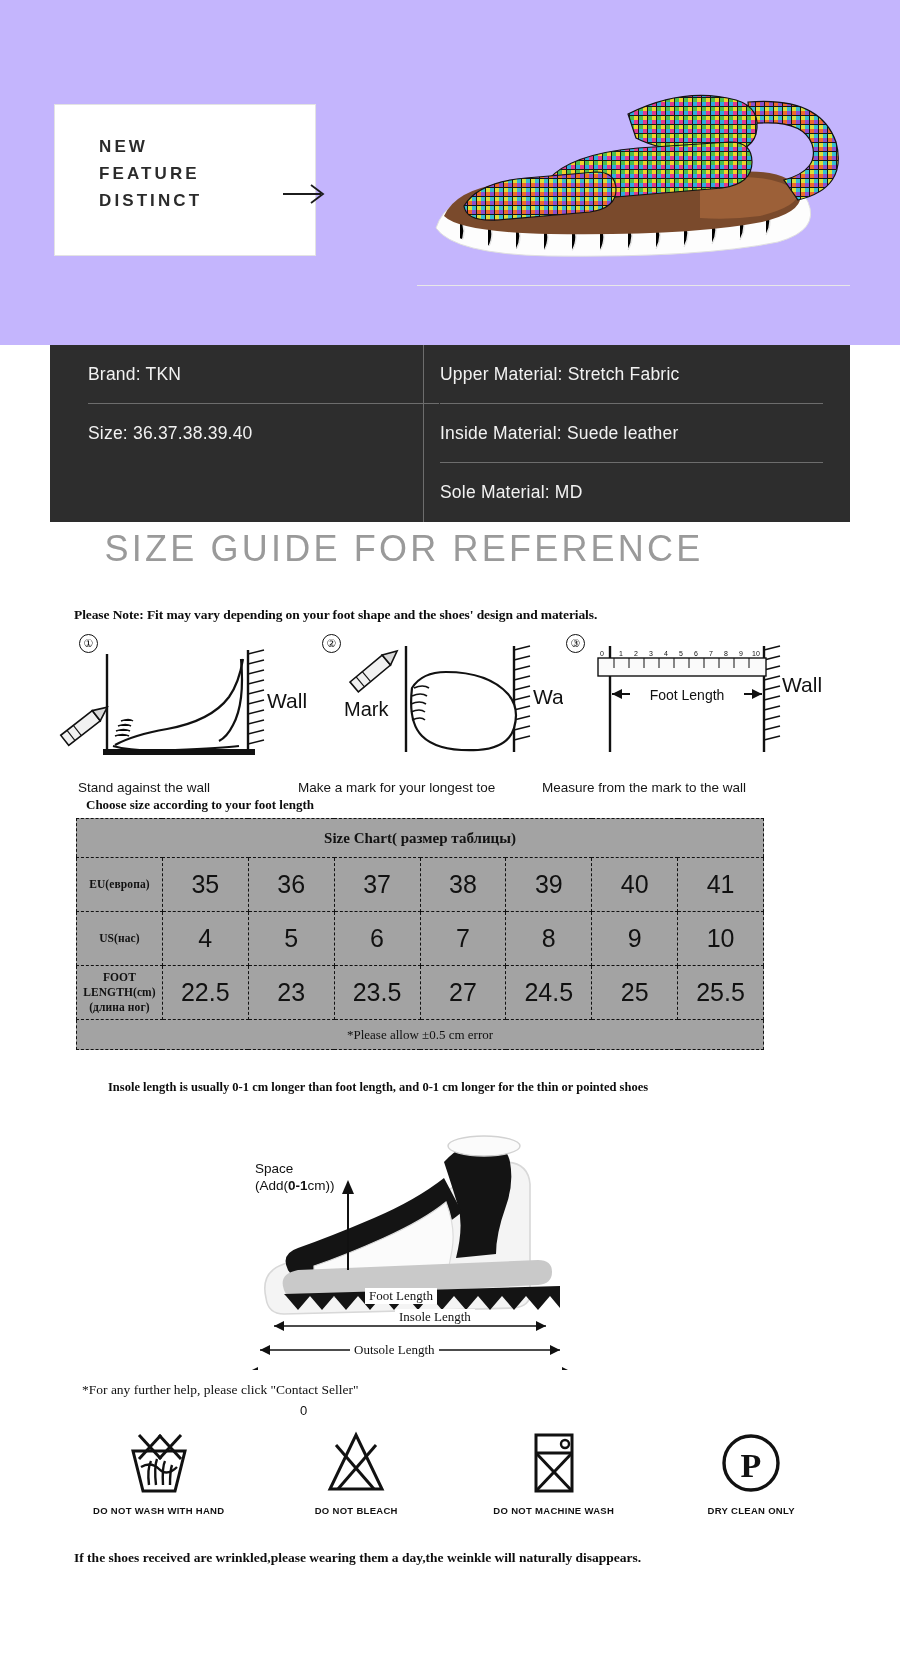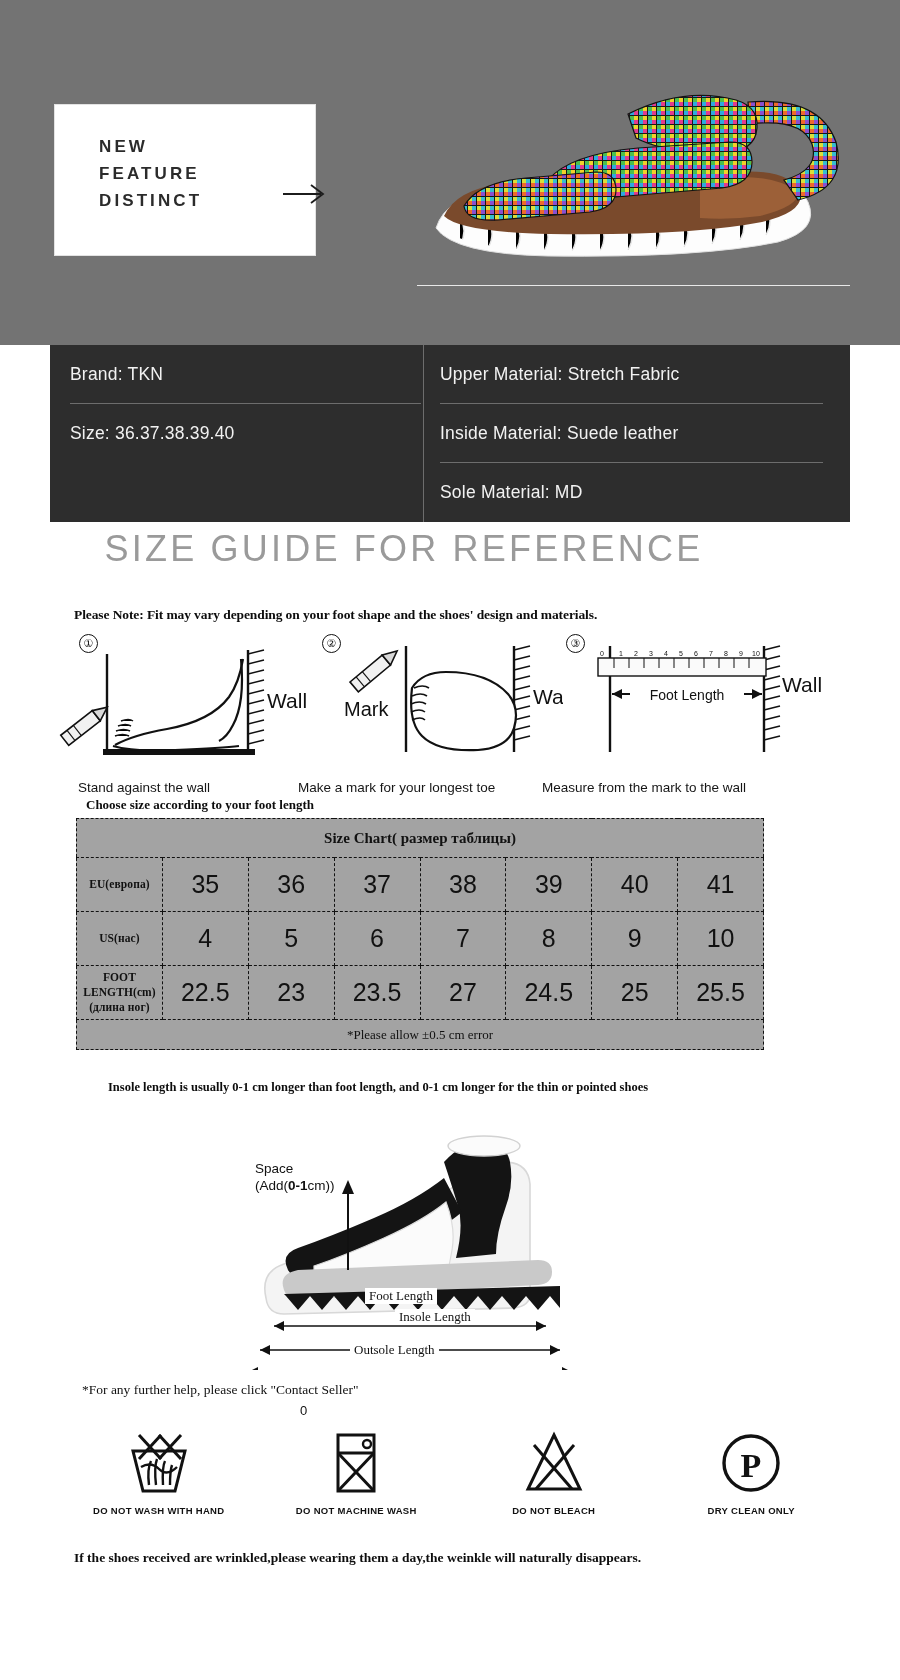--- a/index.html
+++ b/index.html
@@ -14,21 +14,21 @@
     color: #111;
     position: relative;
     overflow-x: hidden;
   }
 
   
   .hero {
     position: relative;
     width: 900px;
     height: 345px;
-    background: #737373;
+    background: #c4b5fd;
   }
   .hero-badge {
     position: absolute;
     left: 54px;
     top: 104px;
     width: 262px;
     height: 152px;
     border: 1px solid #e3e3e3;
     background: #fff;
     box-sizing: border-box;
@@ -77,21 +77,21 @@
     width: 800px;
     height: 177px;
     background: #2d2d2d;
     display: flex;
     box-sizing: border-box;
   }
   .spec-col {
     box-sizing: border-box;
     padding: 0;
   }
-  .spec-col.left { width: 373px; padding-left: 20px; }
+  .spec-col.left { width: 373px; padding-left: 38px; }
   .spec-col.right { width: 427px; padding-left: 16px; border-left: 1px solid #6d6d6d; }
   .spec-row {
     height: 59px;
     display: flex;
     align-items: center;
     color: #f2f2f2;
     font-size: 17.5px;
     font-family: "Liberation Sans", sans-serif;
     letter-spacing: .2px;
     box-sizing: border-box;
@@ -652,40 +652,40 @@
       <line x1="20" y1="10" x2="42" y2="34" stroke="#111" stroke-width="3"></line>
       <line x1="42" y1="10" x2="20" y2="34" stroke="#111" stroke-width="3"></line>
       <line x1="40" y1="10" x2="62" y2="34" stroke="#111" stroke-width="3"></line>
       <line x1="62" y1="10" x2="40" y2="34" stroke="#111" stroke-width="3"></line>
     </svg>
     <div class="care-label">DO NOT WASH WITH HAND</div>
   </div>
 
   <div class="care-item">
     <svg class="care-glyph" viewBox="0 0 80 72" width="80" height="72">
+      <path d="M40 10 L66 64 L14 64 Z" fill="none" stroke="#111" stroke-width="3"></path>
+      <line x1="20" y1="20" x2="58" y2="64" stroke="#111" stroke-width="3"></line>
+      <line x1="60" y1="20" x2="22" y2="64" stroke="#111" stroke-width="3"></line>
+    </svg>
+    <div class="care-label">DO NOT BLEACH</div>
+  </div>
+
+  <div class="care-item">
+    <svg class="care-glyph" viewBox="0 0 80 72" width="80" height="72">
       <rect x="22" y="10" width="36" height="56" fill="none" stroke="#111" stroke-width="3"></rect>
       <line x1="22" y1="28" x2="58" y2="28" stroke="#111" stroke-width="3"></line>
       <circle cx="51" cy="19" r="4" fill="none" stroke="#111" stroke-width="2.4"></circle>
       <line x1="22" y1="28" x2="58" y2="66" stroke="#111" stroke-width="3"></line>
       <line x1="58" y1="28" x2="22" y2="66" stroke="#111" stroke-width="3"></line>
     </svg>
     <div class="care-label">DO NOT MACHINE WASH</div>
   </div>
 
   <div class="care-item">
     <svg class="care-glyph" viewBox="0 0 80 72" width="80" height="72">
-      <path d="M40 10 L66 64 L14 64 Z" fill="none" stroke="#111" stroke-width="3"></path>
-      <line x1="20" y1="20" x2="58" y2="64" stroke="#111" stroke-width="3"></line>
-      <line x1="60" y1="20" x2="22" y2="64" stroke="#111" stroke-width="3"></line>
-    </svg>
-    <div class="care-label">DO NOT BLEACH</div>
-  </div>
-
-  <div class="care-item">
-    <svg class="care-glyph" viewBox="0 0 80 72" width="80" height="72">
       <circle cx="40" cy="38" r="27" fill="none" stroke="#111" stroke-width="3.4"></circle>
       <text x="40" y="52" text-anchor="middle" font-family="Liberation Serif, serif" font-size="34" font-weight="700" fill="#111">P</text>
     </svg>
     <div class="care-label">DRY CLEAN ONLY</div>
   </div>
 </div>
 
 <div class="bottom-note">If the shoes received are wrinkled,please wearing them a day,the weinkle will naturally disappears.</div>
 
 </body></html>

